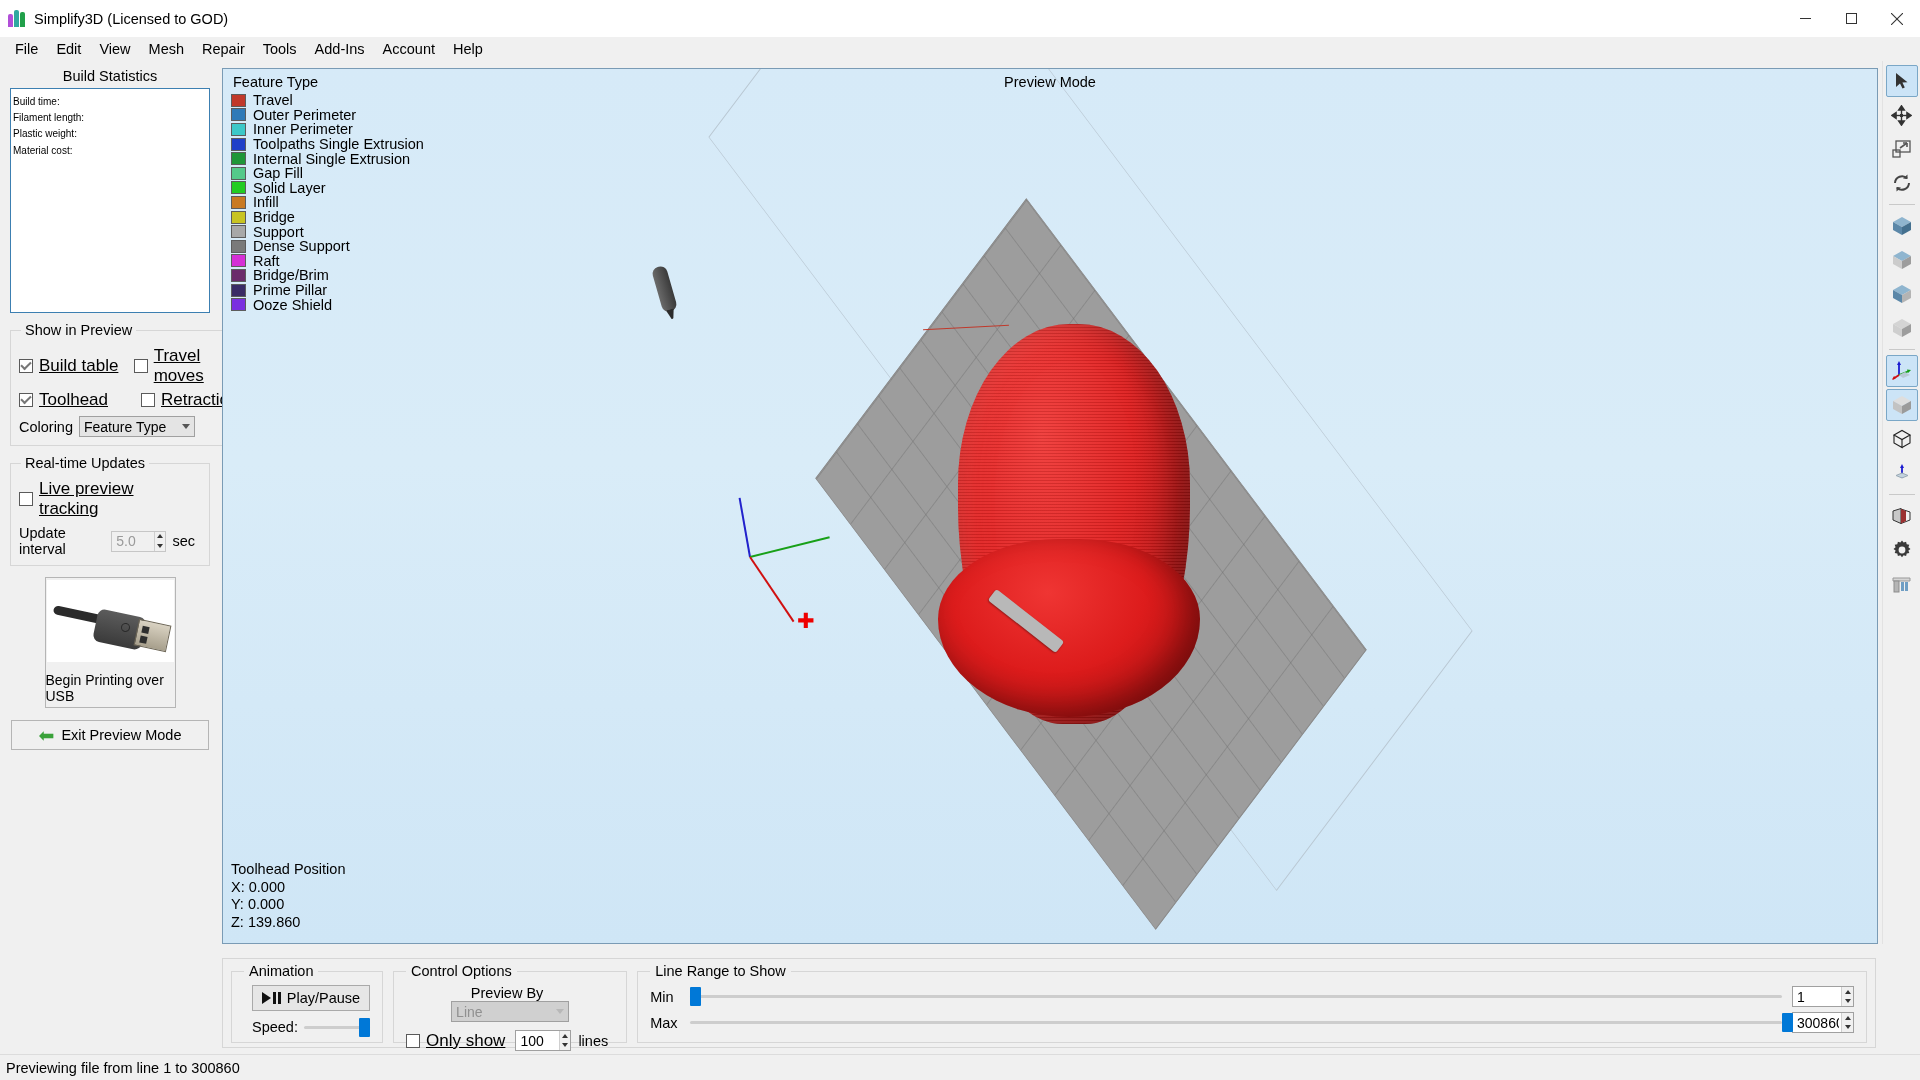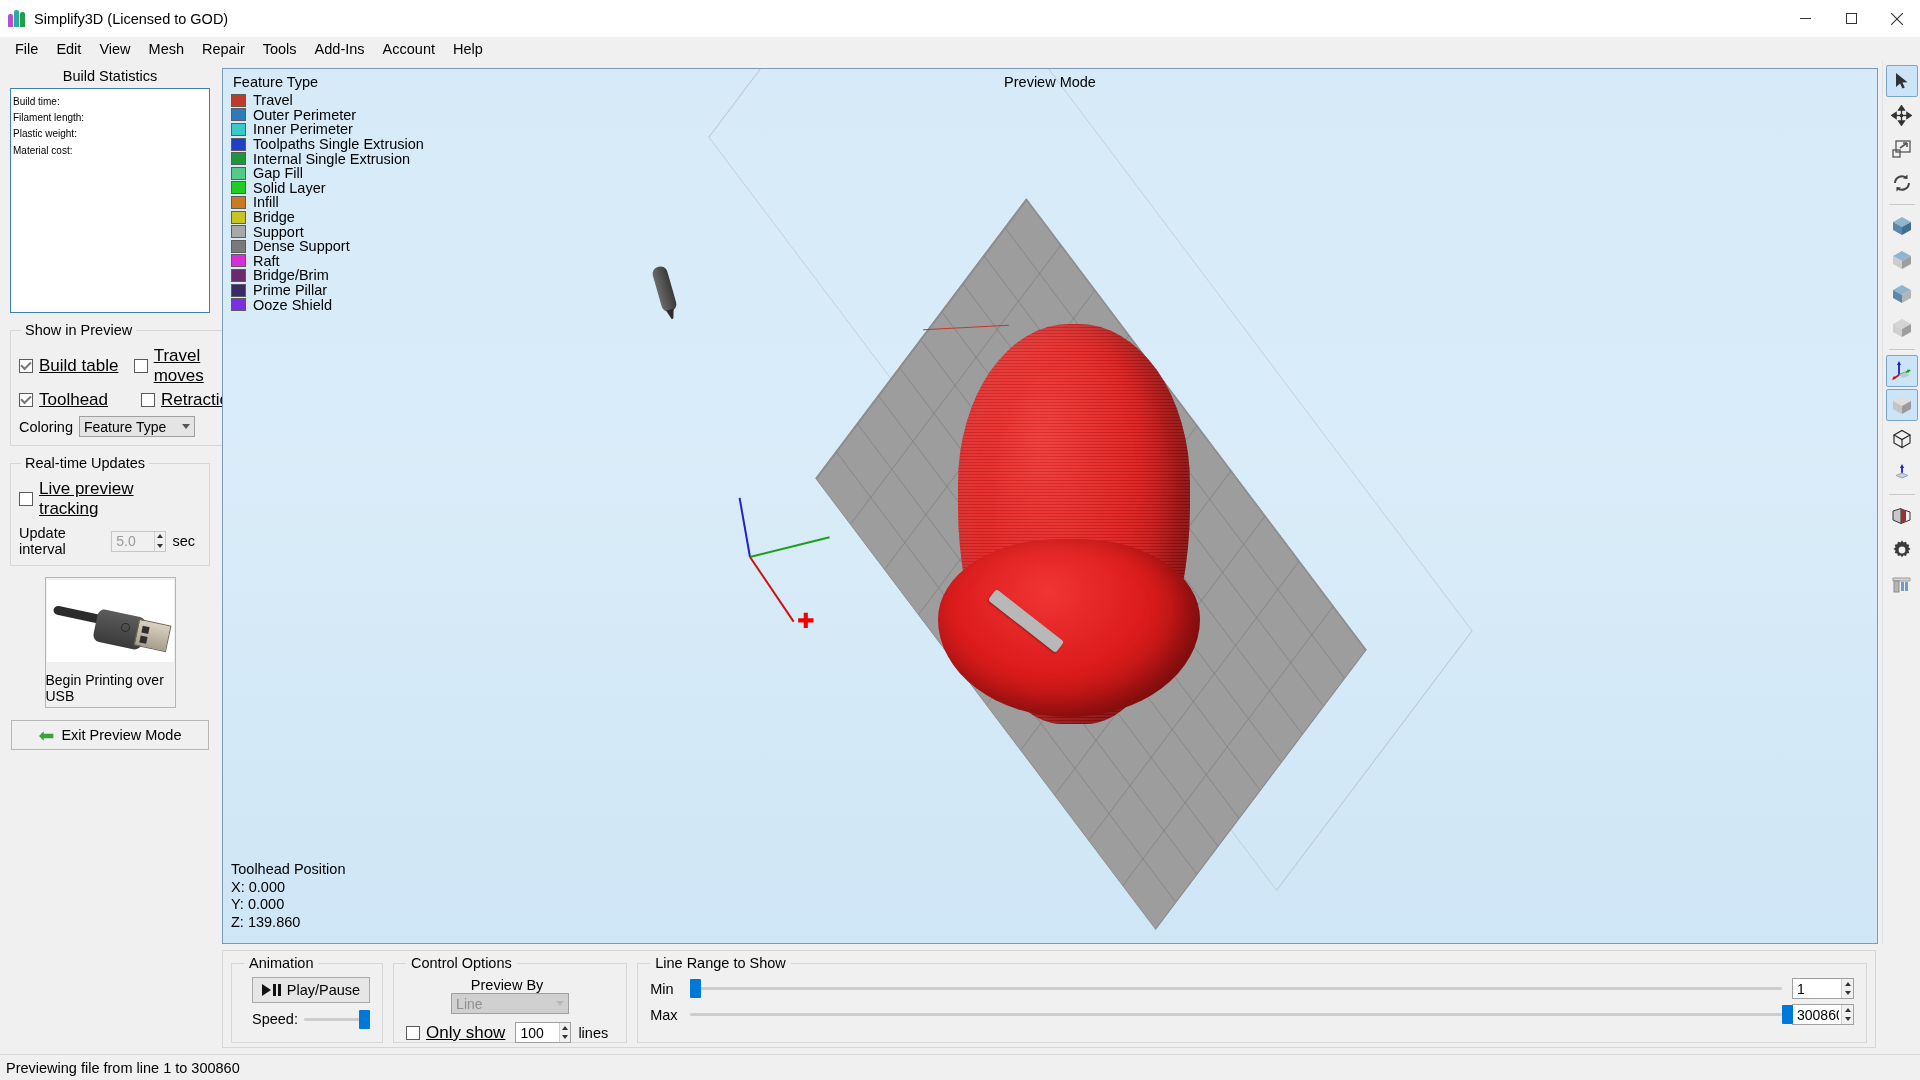--- a/index.html
+++ b/index.html
@@ -224,21 +224,21 @@
     border-left:1px solid #e2e2e2;
   }
   .tool {
     width:32px; height:32px; display:flex; align-items:center; justify-content:center;
     border:1px solid transparent; border-radius:2px;
   }
   .tool.sel { background:#cce4f7; border-color:#7aa7c7; }
   .tool-sep { width:26px; height:1px; background:#c9c9c9; margin:3px 0; }
 
   
-  .bottom-bar { height: 110px; min-height:110px; display:flex; align-items:stretch; padding: 6px 44px 6px 222px; }
+  .bottom-bar { height: 110px; min-height:110px; display:flex; align-items:stretch; padding: 14px 44px 6px 222px; }
   .bottom-inner { flex:1; border:1px solid #d6d6d6; display:flex; padding: 4px 8px 4px 8px; gap: 10px; }
   fieldset.bgrp { border:1px solid #d6d6d6; margin:0; padding: 2px 12px 8px 12px; }
   fieldset.bgrp > legend { padding:0 5px; font-size:14.5px; }
   .playbtn {
     width:118px; height:26px; border:1px solid #a9a9a9; background:#e6e6e6;
     display:flex; align-items:center; justify-content:center; gap:6px; font-size:14.5px;
     margin: 4px 0 0 8px;
   }
   .play-glyph { display:flex; align-items:center; gap:2px; }
   .tri { width:0;height:0;border-left:9px solid #111;border-top:6px solid transparent;border-bottom:6px solid transparent;}

